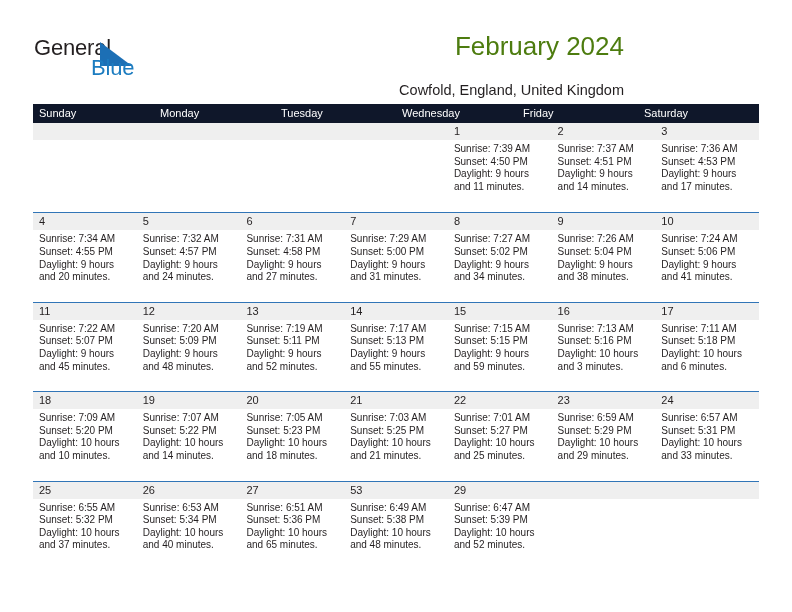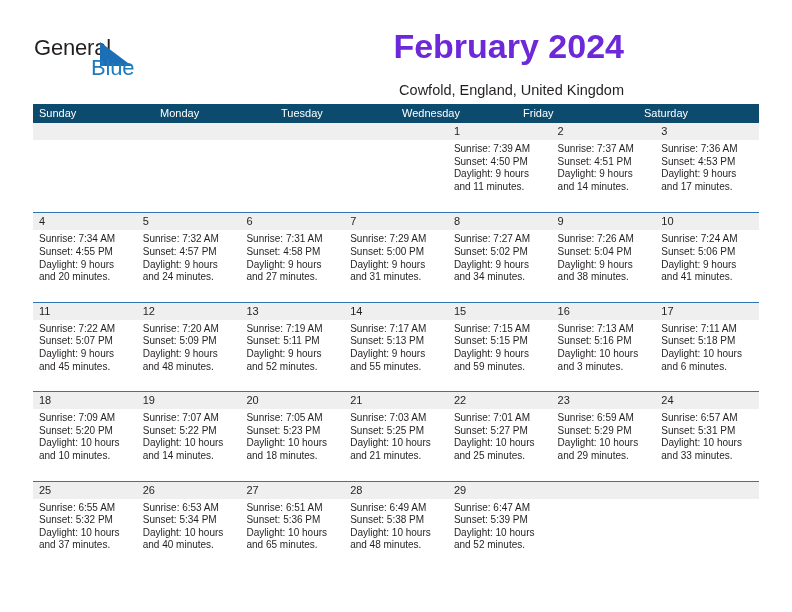--- a/index.html
+++ b/index.html
@@ -59,23 +59,23 @@
     border-top: 24px solid transparent;
   }
 
   .title-block {
     position: absolute;
     right: 40px;
     top: 30px;
     text-align: right;
   }
   .cal-title {
-    font-size: 34px;
-    font-weight: bold;
-    color: #6d28d9;
+    font-size: 26px;
+    font-weight: normal;
+    color: #4d7c0f;
     line-height: 32px;
     white-space: nowrap;
   }
   .cal-subtitle {
     font-size: 14.5px;
     color: #231f20;
     line-height: 22px;
     margin-top: 17px;
     white-space: nowrap;
   }
@@ -83,21 +83,21 @@
   
   .calendar {
     position: absolute;
     left: 33px;
     top: 104px;
     width: 726px;
   }
 
   .weekday-header {
     display: flex;
-    background: #0c4a6e;
+    background: #0f172a;
     height: 19px;
   }
   .weekday-cell {
     flex: 1 1 0;
     color: #ffffff;
     font-size: 11px;
     line-height: 19px;
     padding-left: 6px;
     box-sizing: border-box;
     white-space: nowrap;
@@ -494,21 +494,21 @@
           </div>
           <div class="day-info">
             <div>Sunrise: 6:51 AM</div>
             <div>Sunset: 5:36 PM</div>
             <div>Daylight: 10 hours</div>
             <div>and 65 minutes.</div>
           </div>
         </div>
         <div class="day-cell">
           <div class="day-num-band">
-            <div class="day-num">28</div>
+            <div class="day-num">53</div>
           </div>
           <div class="day-info">
             <div>Sunrise: 6:49 AM</div>
             <div>Sunset: 5:38 PM</div>
             <div>Daylight: 10 hours</div>
             <div>and 48 minutes.</div>
           </div>
         </div>
         <div class="day-cell">
           <div class="day-num-band">

